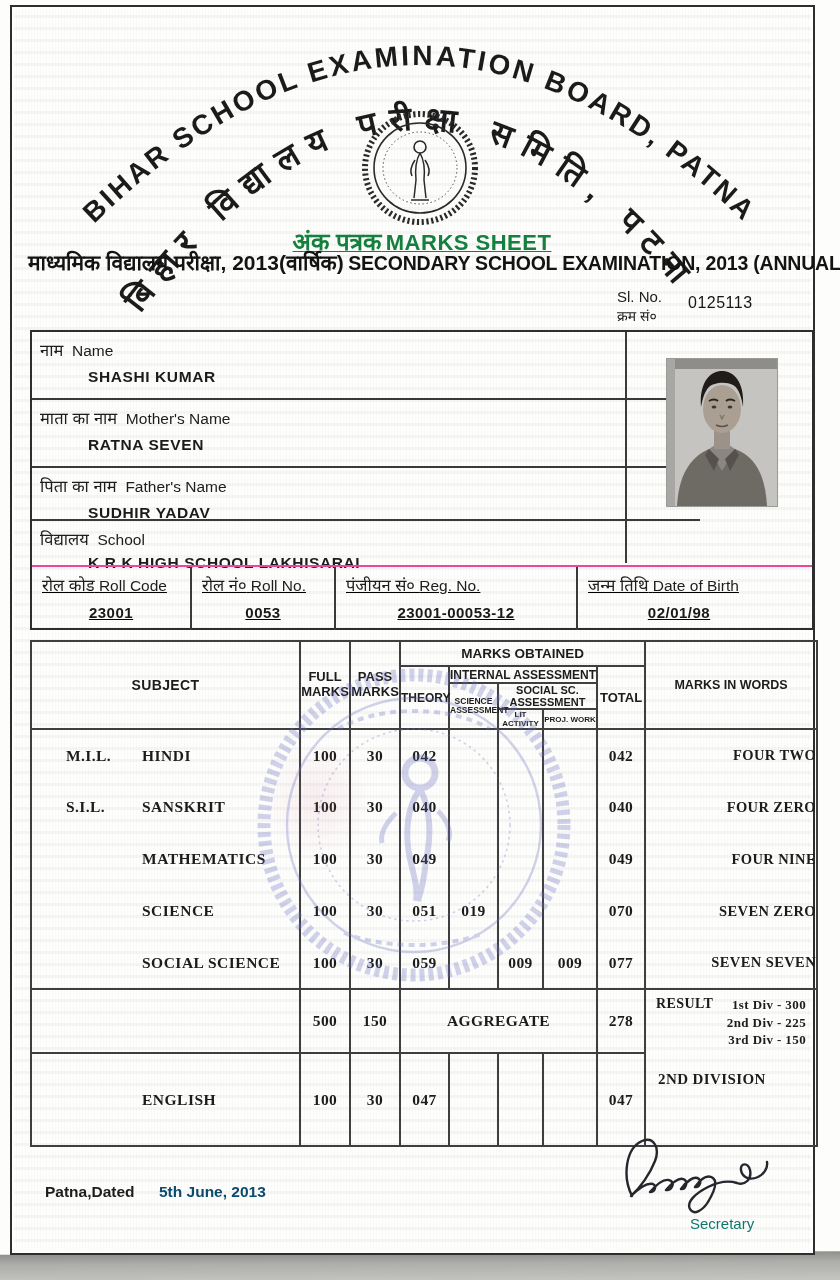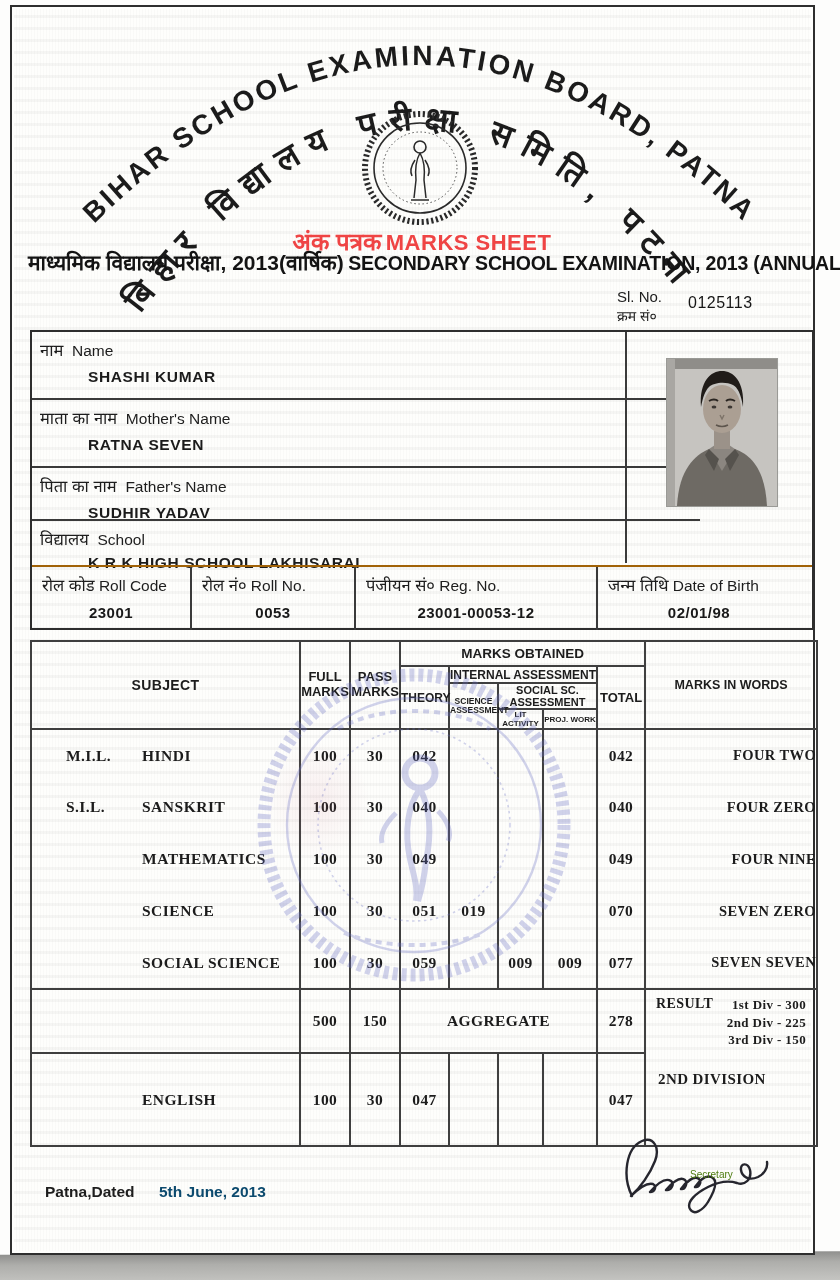--- a/index.html
+++ b/index.html
@@ -9,40 +9,40 @@
     background:linear-gradient(180deg,#8f8f8d 0%,#aeaeab 35%,#c6c6c3 100%);transform:rotate(-0.25deg);}
   .page-frame{position:absolute;left:10px;top:5px;width:801px;height:1246px;
     border:2px solid #2e2e2e;background:#fefefc;}
   .texture{position:absolute;inset:2px;pointer-events:none;
     background:
       repeating-linear-gradient(0deg,rgba(0,0,0,0) 0 9px,rgba(110,110,108,0.06) 9px 12px),
       repeating-linear-gradient(90deg,rgba(0,0,0,0) 0 2px,rgba(120,120,118,0.035) 2px 3px);}
   
   .arc-svg{position:absolute;left:28px;top:6px;}
   .arc-text{font-family:"Liberation Sans","DejaVu Sans",sans-serif;font-weight:bold;fill:#1b1b1b;}
-  .title-line{position:absolute;left:30px;top:224px;width:784px;text-align:center;white-space:nowrap;color:#ef4444;}
+  .title-line{position:absolute;left:30px;top:224px;width:784px;text-align:center;white-space:nowrap;color:#15803d;text-decoration:underline;}
   .title-hi{font-size:24px;font-weight:bold;}
   .title-en{font-size:22px;font-weight:bold;letter-spacing:0.5px;}
   .exam-line{position:absolute;left:28px;top:248px;width:788px;text-align:center;white-space:nowrap;color:#131313;}
   .exam-hi{font-size:21px;font-weight:bold;}
   .exam-en{font-size:19.5px;font-weight:bold;letter-spacing:-0.2px;}
   .serial{position:absolute;left:617px;top:288px;color:#1c1c1c;}
   .serial .l1{font-size:15px;}
   .serial .l2{font-size:14px;margin-top:1px;}
   .serial-value{position:absolute;left:688px;top:294px;font-size:16px;color:#161616;letter-spacing:0.5px;}
   
   .info-box{position:absolute;left:30px;top:330px;width:784px;height:300px;border:2px solid #2e2e2e;box-sizing:border-box;}
   .info-left{position:absolute;left:0;top:0;width:668px;}
   .info-row{box-sizing:border-box;border-bottom:2px solid #3a3a3a;padding:6px 0 0 8px;}
   .info-row .lbl{font-size:15.5px;color:#1d1d1d;}
   .info-row .lbl .hi{font-size:16.5px;}
   .info-row .val{font-size:15.5px;font-weight:bold;color:#1b1b1b;padding-left:48px;letter-spacing:0.6px;margin-top:7px;}
   .photo-col{position:absolute;left:593px;top:0;width:187px;height:231px;border-left:2px solid #3a3a3a;}
   .photo{position:absolute;left:40px;top:27px;width:110px;height:147px;background:#c9c7c3;box-shadow:0 0 0 1px #9a9a96;}
-  .roll-row{position:absolute;left:0;top:233px;width:780px;height:63px;border-top:2px solid #a16207;display:flex;}
+  .roll-row{position:absolute;left:0;top:233px;width:780px;height:63px;border-top:2px solid #ec4899;display:flex;text-decoration:underline;}
   .roll-cell{box-sizing:border-box;border-right:2px solid #3a3a3a;padding-top:6px;}
   .roll-cell:last-child{border-right:none;}
   .roll-cell .lbl{font-size:15.5px;color:#1d1d1d;padding-left:10px;}
   .roll-cell .lbl .hi{font-size:16.5px;}
   .roll-cell .val{font-size:15px;font-weight:bold;color:#191919;text-align:center;margin-top:8px;letter-spacing:0.5px;}
   
   .marks{position:absolute;left:30px;top:640px;width:786px;border-collapse:collapse;table-layout:fixed;
     border:2.5px solid #2e2e2e;}
   .marks th,.marks td{border:2px solid #3f3f3f;color:#1c1c1c;box-sizing:border-box;padding:0;}
   .marks th{font-weight:bold;text-align:center;vertical-align:middle;border-radius:7px;}
@@ -70,21 +70,21 @@
   .division-obtained{margin-top:22px;font-size:15px;font-weight:bold;letter-spacing:0.4px;padding-left:2px;}
   td.words-cell{text-align:right;padding-left:14px;font-size:14.5px;}
   
   .stamp{position:absolute;left:246px;top:660px;pointer-events:none;}
   .smudge{position:absolute;left:242px;top:716px;width:150px;height:170px;pointer-events:none;
     background:radial-gradient(closest-side,rgba(205,125,145,0.12),rgba(205,125,145,0) 70%);}
   
   .footer-place{position:absolute;left:45px;top:1183px;font-size:15.5px;font-weight:bold;color:#1d1d1d;}
   .footer-date{position:absolute;left:159px;top:1183px;font-size:15.5px;font-weight:bold;color:#0c4a6e;}
   .signature{position:absolute;left:616px;top:1130px;}
-  .secretary{position:absolute;left:690px;top:1169px;font-size:10px;color:#4d7c0f;}
+  .secretary{position:absolute;left:690px;top:1215px;font-size:15px;color:#0f766e;}
 </style>
 </head>
 <body>
 
 <div class="canvas">
   <div class="scan-band"></div>
 
   <div class="page-frame">
     <div class="texture"></div>
   </div>
@@ -170,21 +170,21 @@
           <path d="M42,42 C45,40 49,40 51,42 M59,42 C61,40 65,40 68,42" stroke="#2a2521" fill="none" stroke-width="1.8"></path>
         </svg>
       </div>
     </div>
 
     <div class="roll-row">
       <div class="roll-cell" style="width:160px">
         <div class="lbl"><span class="hi">रोल कोड</span> <span>Roll Code</span></div>
         <div class="val">23001</div>
       </div>
-      <div class="roll-cell" style="width:164px">
+      <div class="roll-cell" style="width:144px">
         <div class="lbl"><span class="hi">रोल नं०</span> <span>Roll No.</span></div>
         <div class="val">0053</div>
       </div>
       <div class="roll-cell" style="width:242px">
         <div class="lbl"><span class="hi">पंजीयन सं०</span> <span>Reg. No.</span></div>
         <div class="val">23001-00053-12</div>
       </div>
       <div class="roll-cell" style="width:202px">
         <div class="lbl"><span class="hi">जन्म तिथि</span> <span>Date of Birth</span></div>
         <div class="val">02/01/98</div>

